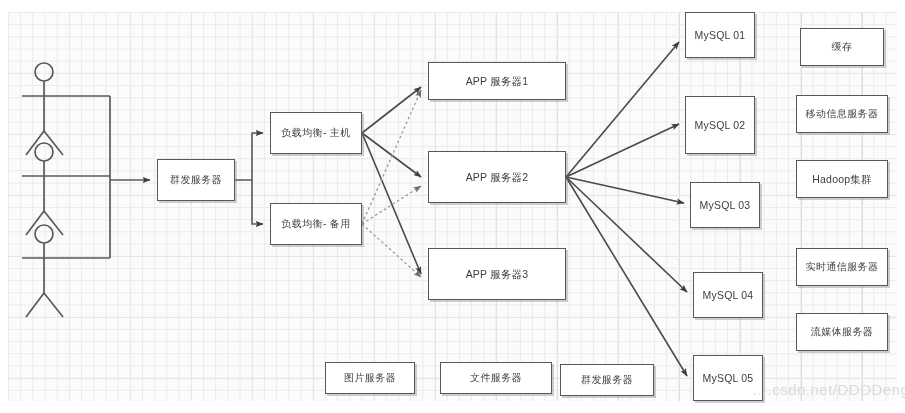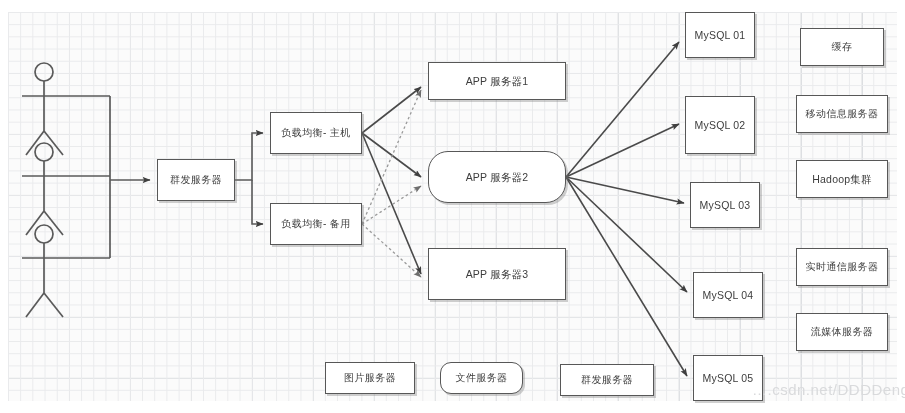--- a/index.html
+++ b/index.html
@@ -146,21 +146,21 @@
   </div>
 
   <div class="node" style="left:270px; top:203px; width:92px; height:42px;">
     <span>负载均衡- 备用</span>
   </div>
 
   <div class="node latin" style="left:428px; top:62px; width:138px; height:38px;">
     <span>APP 服务器1</span>
   </div>
 
-  <div class="node latin" style="left:428px; top:151px; width:138px; height:52px;border-radius:20px;">
+  <div class="node latin" style="left:428px; top:151px; width:138px; height:52px;">
     <span>APP 服务器2</span>
   </div>
 
   <div class="node latin" style="left:428px; top:248px; width:138px; height:52px;">
     <span>APP 服务器3</span>
   </div>
 
   <div class="node latin" style="left:685px; top:12px; width:70px; height:46px;">
     <span>MySQL 01</span>
   </div>
@@ -198,21 +198,21 @@
   </div>
 
   <div class="node" style="left:796px; top:313px; width:92px; height:38px;">
     <span>流媒体服务器</span>
   </div>
 
   <div class="node" style="left:325px; top:362px; width:90px; height:32px;">
     <span>图片服务器</span>
   </div>
 
-  <div class="node" style="left:440px; top:362px; width:83px; height:32px;border-radius:11px;">
+  <div class="node" style="left:440px; top:362px; width:112px; height:32px;">
     <span>文件服务器</span>
   </div>
 
   <div class="node" style="left:560px; top:364px; width:94px; height:32px;">
     <span>群发服务器</span>
   </div>
 
   <div class="watermark" style="left:752px; top:381px;">….csdn.net/DDDDeng_</div>
 
 </div>

